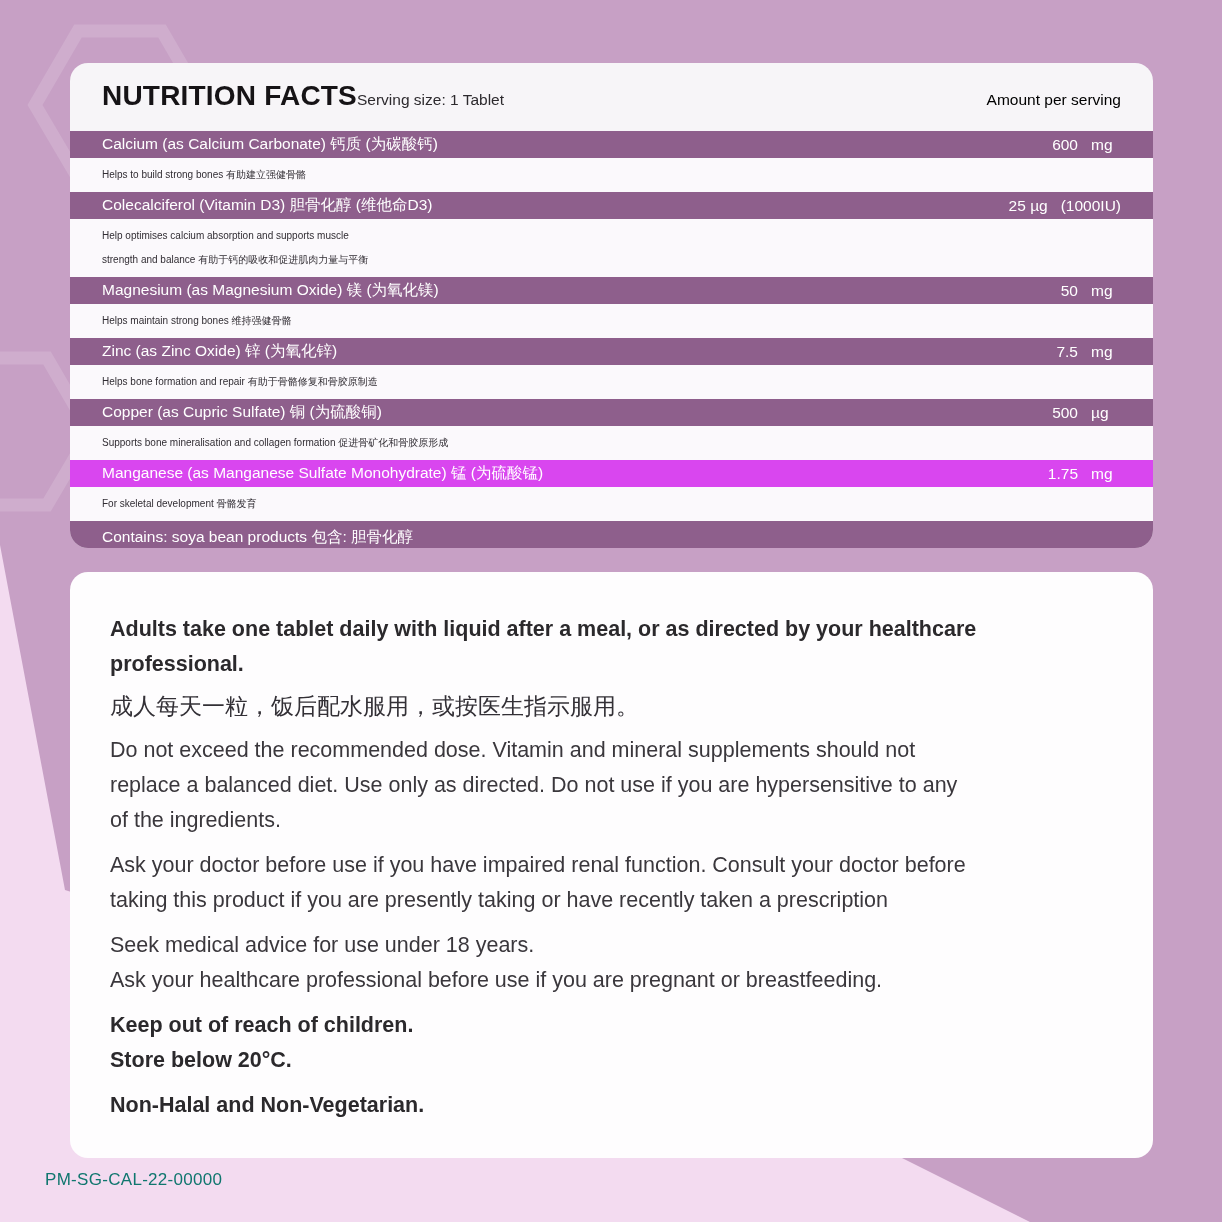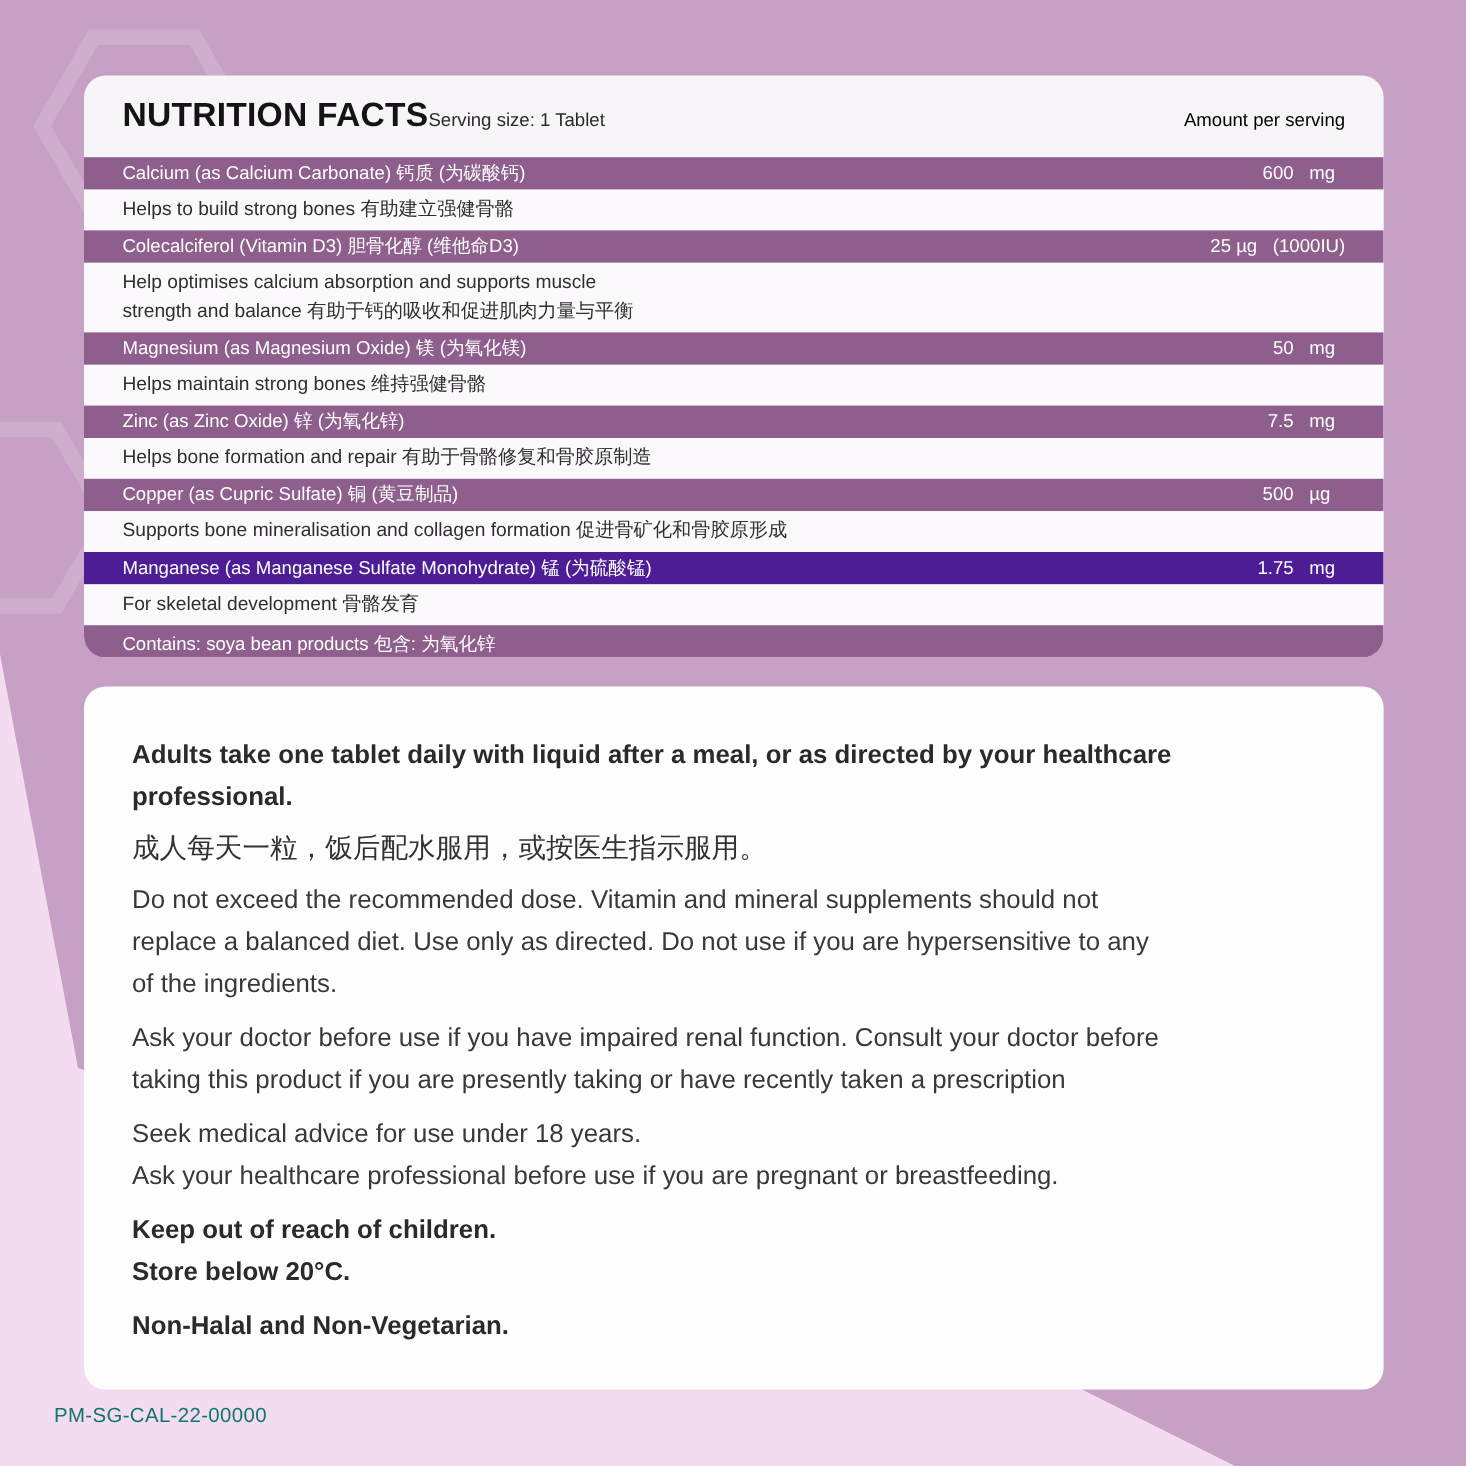--- a/index.html
+++ b/index.html
@@ -29,21 +29,21 @@
     height:27px; flex:0 0 auto; color:#ffffff;
     display:flex; align-items:center; padding:0 32px; font-size:15.5px;
   }
   .prow.last { flex:1 1 auto; align-items:flex-start; padding-top:6px; }
   .prow .amt { margin-left:auto; display:flex; gap:13px; white-space:nowrap; }
   .prow .amt .val { text-align:right; }
   .prow .amt .unit { min-width:30px; text-align:left; }
 
   .wrow {
     background:#fbf9fc; color:#312d33; min-height:33px; flex:0 0 auto;
-    padding:5px 32px; font-size:16px; line-height:24px;
+    padding:5px 32px; font-size:10px; line-height:24px;
     display:flex; flex-direction:column; justify-content:flex-end;
   }
 
   
   .dcard {
     position:absolute; left:70px; top:572px; width:1083px; height:586px;
     border-radius:18px; background:#fefdfe; overflow:hidden;
     padding:40px 55px 0 40px; color:#3a373c;
   }
   .para { font-size:21.5px; line-height:35px; margin-bottom:6px; }
@@ -117,43 +117,43 @@
       <span class="amt">
         <span class="val">7.5</span>
         <span class="unit">mg</span>
       </span>
     </div>
     <div class="wrow">
       <span>Helps bone formation and repair 有助于骨骼修复和骨胶原制造</span>
     </div>
 
     <div class="prow" style="background-color: rgb(142, 95, 140);">
-      <span>Copper (as Cupric Sulfate) 铜 (黄豆制品)</span>
+      <span>Copper (as Cupric Sulfate) 铜 (为硫酸铜)</span>
       <span class="amt">
         <span class="val">500</span>
         <span class="unit">µg</span>
       </span>
     </div>
     <div class="wrow">
       <span>Supports bone mineralisation and collagen formation 促进骨矿化和骨胶原形成</span>
     </div>
 
-    <div class="prow" style="background-color: #4c1d95;">
+    <div class="prow" style="background-color: #d946ef;">
       <span>Manganese (as Manganese Sulfate Monohydrate) 锰 (为硫酸锰)</span>
       <span class="amt">
         <span class="val">1.75</span>
         <span class="unit">mg</span>
       </span>
     </div>
     <div class="wrow">
       <span>For skeletal development 骨骼发育</span>
     </div>
 
     <div class="prow last" style="background-color: rgb(142, 95, 140);">
-      <span>Contains: soya bean products 包含: 为氧化锌</span>
+      <span>Contains: soya bean products 包含: 胆骨化醇</span>
     </div>
   </div>
 
   <div class="dcard">
 
     <div class="para bold">
       <span class="ln">Adults take one tablet daily with liquid after a meal, or as directed by your healthcare</span>
       <span class="ln">professional.</span>
     </div>
 

